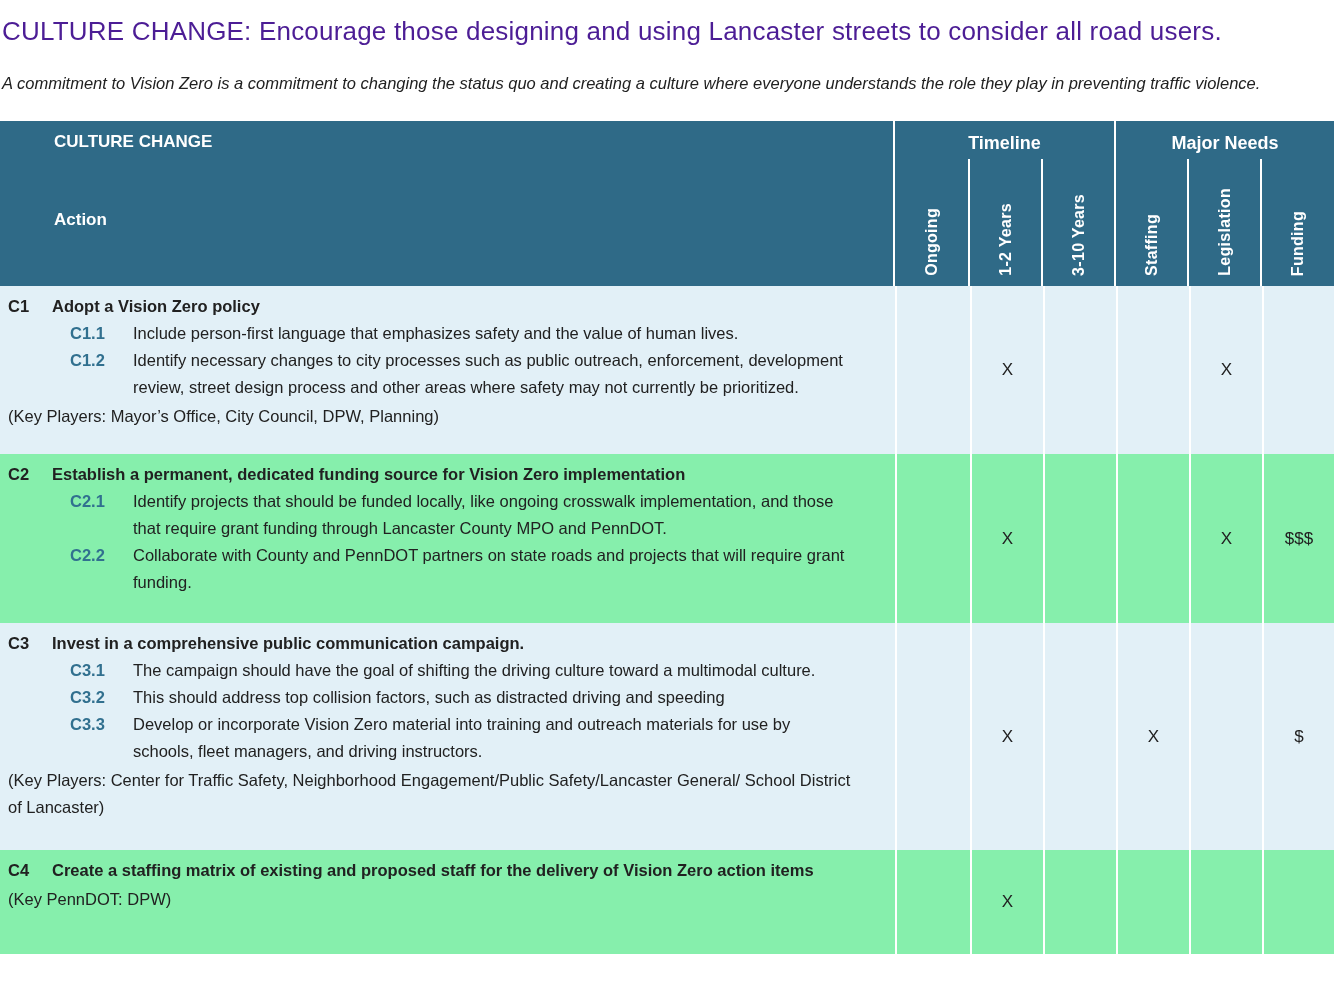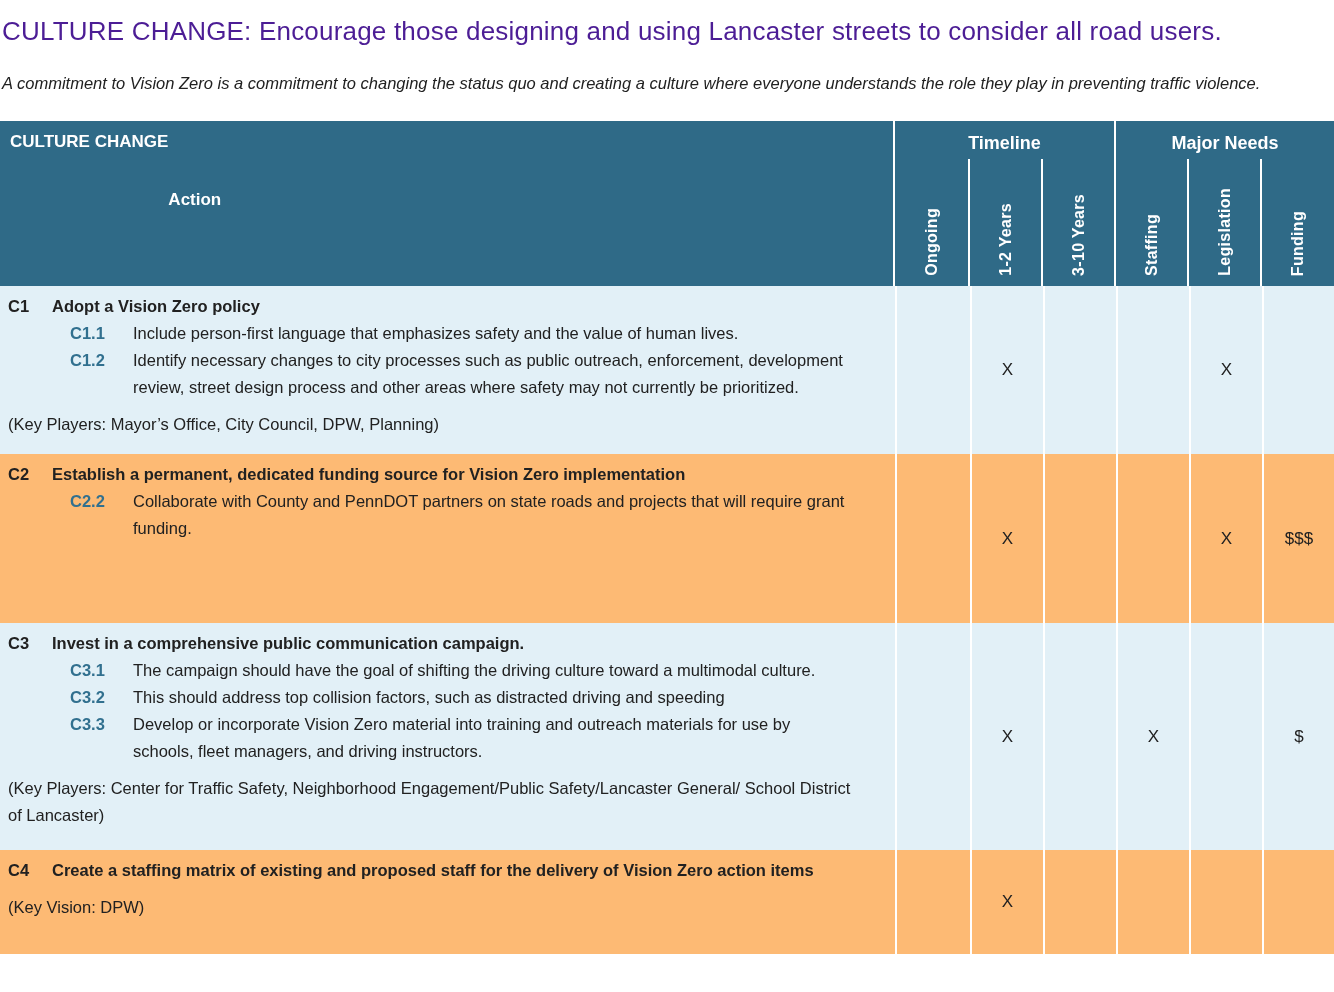--- a/index.html
+++ b/index.html
@@ -32,24 +32,24 @@
     display: grid;
     grid-template-columns: 895px 75px 73px 73px 73px 73px 72px;
     grid-template-rows: 38px 127px;
     background: #2f6a87;
     color: #ffffff;
   }
   .th-left {
     grid-column: 1; grid-row: 1 / 3;
     border-right: 2px solid #ffffff;
     padding: 11px 10px 0 10px;
-    display: flex; flex-direction: row;
+    display: flex; flex-direction: column; margin-left: 44px;
   }
   .th-left .th-title { font-size: 17px; font-weight: bold; }
-  .th-left .th-action { font-size: 17px; font-weight: bold; margin-top: 58px; text-align: right; }
+  .th-left .th-action { font-size: 17px; font-weight: bold; margin-top: 58px; }
   .group { grid-row: 1; display: flex; align-items: center; justify-content: center;
            font-size: 18px; font-weight: bold; padding-top: 6px; }
   .group-timeline { grid-column: 2 / 5; border-right: 2px solid #ffffff; }
   .group-needs    { grid-column: 5 / 8; }
   .vcell {
     grid-row: 2;
     display: flex; align-items: flex-end; justify-content: center;
     padding-bottom: 10px;
   }
   .vcell.sep { border-right: 2px solid #ffffff; }
@@ -60,35 +60,35 @@
     font-weight: bold;
     letter-spacing: 0.3px;
   }
 
   
   .row {
     display: grid;
     grid-template-columns: 895px 75px 73px 73px 73px 73px 72px;
   }
   .row.alt { background: #e2f0f7; }
-  .row.plain { background: #fdba74; }
+  .row.plain { background: #86efac; }
   .row-c1 { min-height: 168px; }
   .row-c2 { min-height: 169px; }
   .row-c3 { min-height: 227px; }
   .row-c4 { min-height: 104px; }
   .action-cell {
     padding: 7px 40px 6px 8px;
     font-size: 16.5px;
     line-height: 27px;
   }
   .action-head { display: grid; grid-template-columns: 44px 1fr; }
   .action-head .code, .action-head .title { font-weight: bold; color: #212121; }
   .sub { display: grid; grid-template-columns: 63px 1fr; margin-left: 62px; }
   .sub .code { font-weight: bold; color: #31708f; }
-  .kp { margin-top: 10px; color: #212121; }
+  .kp { margin-top: 2px; color: #212121; }
   .mark {
     border-left: 2px solid #ffffff;
     display: flex; align-items: center; justify-content: center;
     font-size: 17px; color: #212121;
   }
 </style>
 </head>
 <body>
 
 <h1 class="page-title">CULTURE CHANGE: Encourage those designing and using Lancaster streets to consider all road users.</h1>
@@ -148,20 +148,24 @@
     <div class="mark"></div>
   </div>
 
   <div class="row plain row-c2">
     <div class="action-cell">
       <div class="action-head">
         <span class="code">C2</span>
         <span class="title">Establish a permanent, dedicated funding source for Vision Zero implementation</span>
       </div>
       <div class="sub">
+        <span class="code">C2.1</span>
+        <span>Identify projects that should be funded locally, like ongoing crosswalk implementation, and those that require grant funding through Lancaster County MPO and PennDOT.</span>
+      </div>
+      <div class="sub">
         <span class="code">C2.2</span>
         <span>Collaborate with County and PennDOT partners on state roads and projects that will require grant funding.</span>
       </div>
     </div>
     <div class="mark"></div>
     <div class="mark">X</div>
     <div class="mark"></div>
     <div class="mark"></div>
     <div class="mark">X</div>
     <div class="mark">$$$</div>
@@ -194,21 +198,21 @@
     <div class="mark"></div>
     <div class="mark">$</div>
   </div>
 
   <div class="row plain row-c4">
     <div class="action-cell">
       <div class="action-head">
         <span class="code">C4</span>
         <span class="title">Create a staffing matrix of existing and proposed staff for the delivery of Vision Zero action items</span>
       </div>
-      <div class="kp">(Key Vision: DPW)</div>
+      <div class="kp">(Key PennDOT: DPW)</div>
     </div>
     <div class="mark"></div>
     <div class="mark">X</div>
     <div class="mark"></div>
     <div class="mark"></div>
     <div class="mark"></div>
     <div class="mark"></div>
   </div>
 
 </div>

